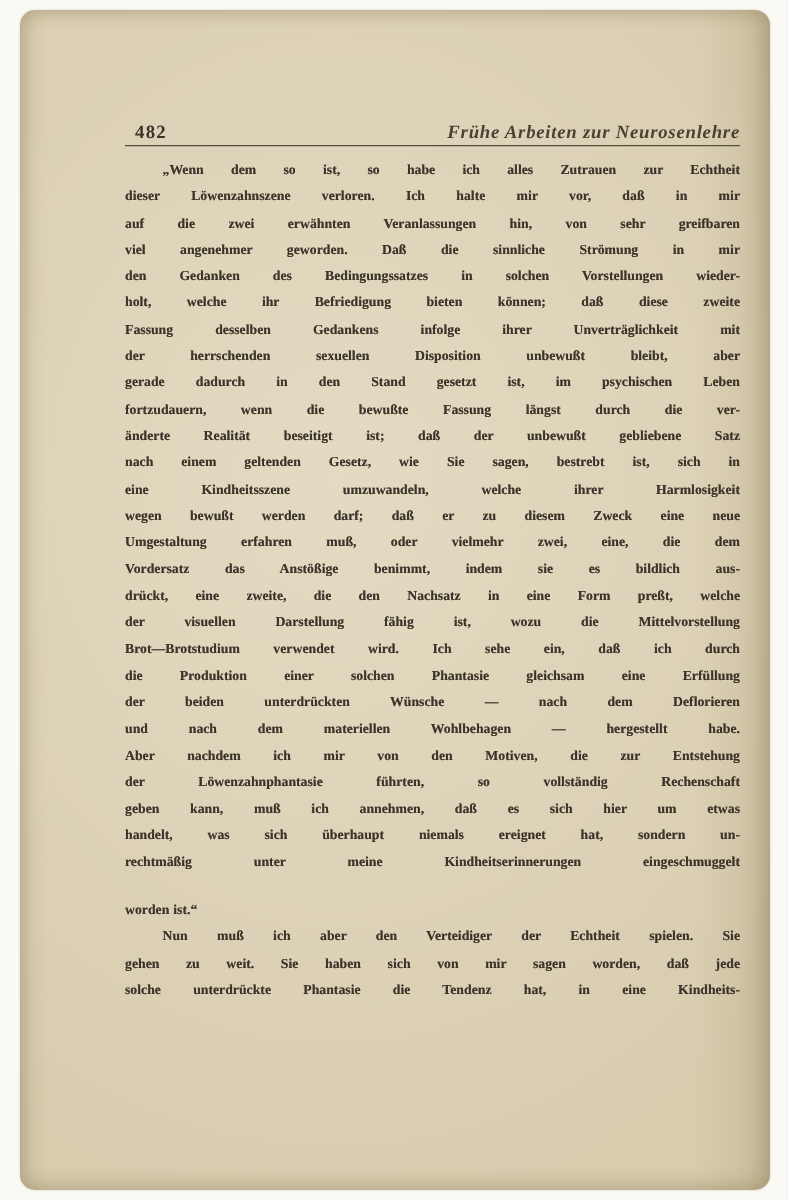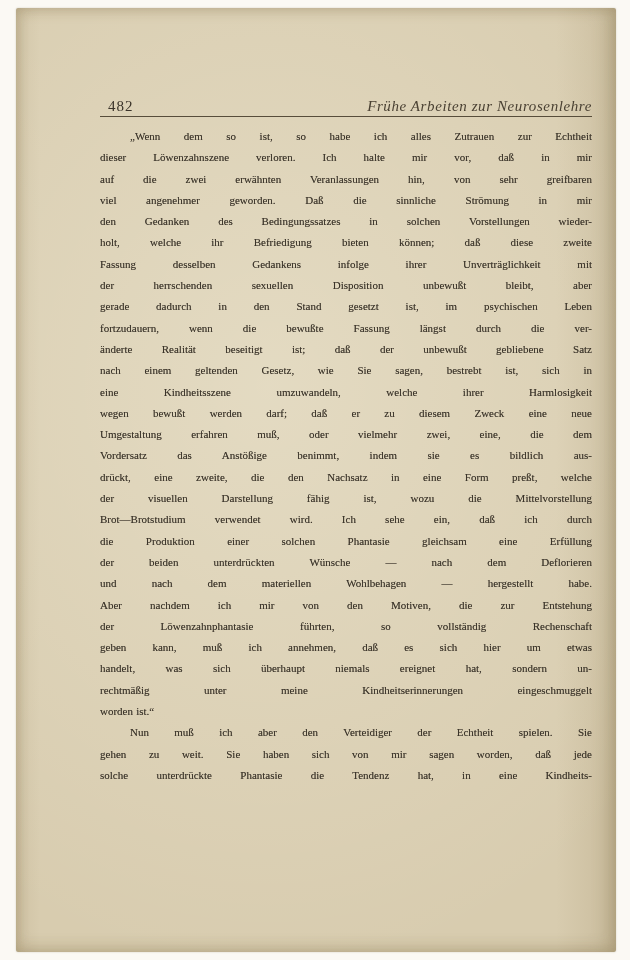--- a/index.html
+++ b/index.html
@@ -29,21 +29,22 @@
     background:
       radial-gradient(ellipse 120% 90% at 42% 40%, rgba(255,252,238,0.30), rgba(255,252,238,0) 70%),
       linear-gradient(to right, rgba(125,104,62,0.10) 0%, rgba(125,104,62,0) 4%, rgba(125,104,62,0) 90%, rgba(125,104,62,0.16) 100%),
       var(--paper);
     box-shadow:
       inset -9px 0 16px rgba(125,104,62,0.22),
       inset 0 -7px 14px rgba(125,104,62,0.12),
       inset 5px 0 10px rgba(125,104,62,0.10),
       inset 0 5px 10px rgba(125,104,62,0.08),
       0 0 2px rgba(90,80,60,0.25);
-    border-radius: 2px;
+    border-radius: 12px;
+    font-weight: bold;
   }
   .page-header {
     position: absolute;
     left: 84px; top: 86px;
     width: 492px; height: 23px;
     color: #463d2f;
   }
   .header-rule {
     position: absolute;
     left: 0; bottom: 0;
@@ -78,21 +79,21 @@
   }
   .paragraph { margin: 0; }
   .line {
     height: var(--lh);
     overflow: hidden;
     text-align: justify;
     text-align-last: justify;
     word-spacing: 0.4px;
   }
   .line.indent { text-indent: 30px; }
-  .line.last-short { text-align-last: left; }
+  .line.last-short { text-align-last: left; margin-top: 17px; }
 </style>
 </head>
 <body>
 
 <div class="backdrop">
   <div class="sheet">
     <div class="page-header">
       <span class="pagenum">482</span>
       <span class="runtitle">Frühe Arbeiten zur Neurosenlehre</span>
       <div class="header-rule"></div>

